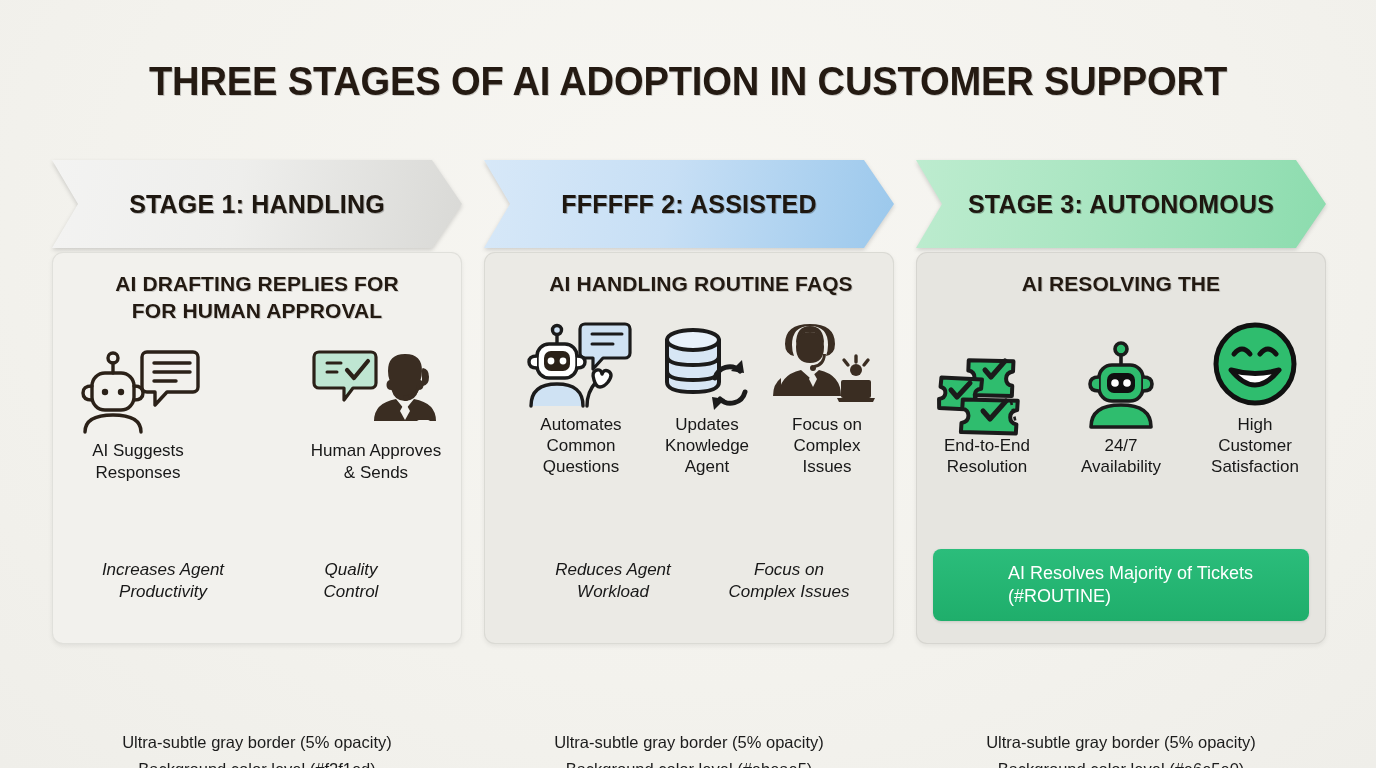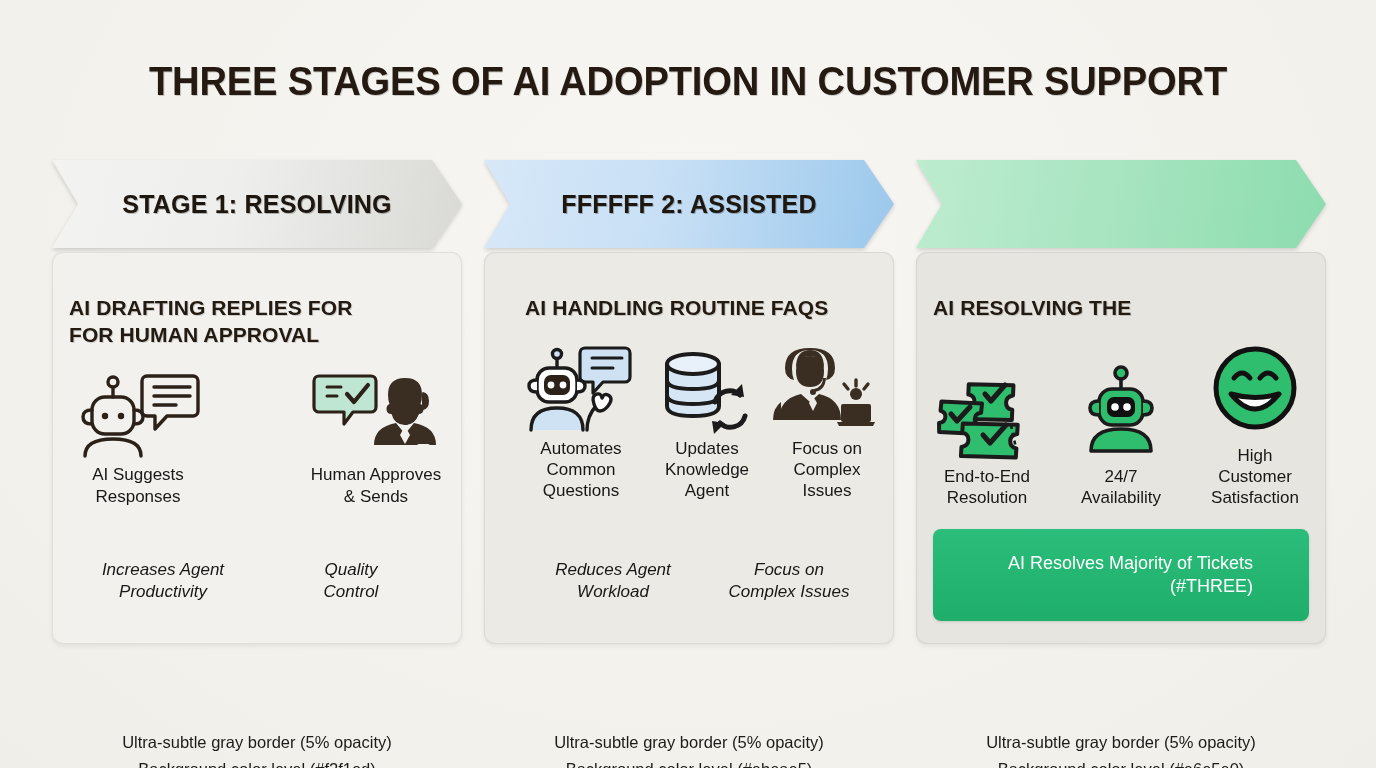--- a/index.html
+++ b/index.html
@@ -73,27 +73,26 @@
     border: 1px solid rgba(120,120,115,0.14);
     box-shadow: 0 2px 5px rgba(0,0,0,0.07);
     padding: 18px 16px 14px;
     display: flex; flex-direction: column;
   }
   .col1 .card { background: #f2f1ed; }
   .col2 .card { background: #ebeae5; padding-left: 40px; }
   .col3 .card { background: #e6e5e0; }
 
   .card-heading {
-    text-align: left;
+    text-align: center;
     font-size: 21px; font-weight: bold;
     line-height: 1.27;
     color: #231a12;
     text-shadow: 1px 1px 0 rgba(0,0,0,0.16);
     letter-spacing: 0.1px;
-    margin-top: 24px;
   }
 
   
   .icons-row {
     display: flex; justify-content: center; align-items: flex-end;
     margin-top: 22px;
   }
   .icon-cell {
     display: flex; flex-direction: column; align-items: center;
   }
@@ -103,43 +102,43 @@
     text-align: center;
     font-size: 17px; line-height: 1.26;
     color: #181818;
   }
 
   .col1 .icons-row { gap: 100px; }
   .col2 .icons-row { gap: 20px; }
   .col3 .icons-row { gap: 26px; }
   .col1 .icon-cell { width: 140px; }
   .col2 .icon-cell { width: 112px; }
-  .col3 .icon-cell { width: 112px; gap: 7px; }
+  .col3 .icon-cell { width: 112px; }
 
   
   .benefits {
     display: flex; justify-content: center;
     margin-top: auto; margin-bottom: 26px;
   }
   .benefit {
     flex: 1; text-align: center;
     font-size: 17px; line-height: 1.3;
     color: #181818;
     font-style: italic;
   }
   .col2 .benefits { }
 
   
   .callout {
     margin-top: auto; margin-bottom: 8px;
-    height: 92px; border-radius: 8px;
+    height: 72px; border-radius: 8px;
     background: #22b573;
     background: linear-gradient(180deg, #2bbd7b 0%, #1fae6b 100%);
     display: flex; align-items: center; justify-content: center;
-    text-align: right;
+    text-align: left;
     color: #ffffff; font-size: 18px; line-height: 1.3;
     box-shadow: 0 1px 3px rgba(0,0,0,0.13);
     padding-left: 19px;
   }
 
   
   .caption {
     position: absolute; bottom: -62px; left: 0; width: 100%;
     text-align: center;
     font-size: 16.5px; line-height: 1.6;
@@ -155,21 +154,21 @@
 <div class="page">
 
   <div class="title">THREE STAGES OF AI ADOPTION IN CUSTOMER SUPPORT</div>
 
   <div class="columns">
 
     <div class="column col1">
 
       <div class="banner">
         <div class="shape"></div>
-        <div class="banner-label">STAGE 1: RESOLVING</div>
+        <div class="banner-label">STAGE 1: HANDLING</div>
       </div>
 
       <div class="card">
         <div class="card-heading">
           <div>AI DRAFTING REPLIES FOR</div>
           <div>FOR HUMAN APPROVAL</div>
         </div>
 
         <div class="icons-row">
 
@@ -363,20 +362,21 @@
       <div class="caption">
         <span>Ultra-subtle gray border (5% opacity)</span>
         <span>Background color level (#ebeae5)</span>
       </div>
     </div>
 
     <div class="column col3">
 
       <div class="banner">
         <div class="shape"></div>
+        <div class="banner-label">STAGE 3: AUTONOMOUS</div>
       </div>
 
       <div class="card">
         <div class="card-heading">
           <div>AI RESOLVING THE</div>
         </div>
 
         <div class="icons-row">
 
           <div class="icon-cell">
@@ -441,21 +441,21 @@
               <div>Customer</div>
               <div>Satisfaction</div>
             </div>
           </div>
 
         </div>
 
         <div class="callout">
           <div>
             <div>AI Resolves Majority of Tickets</div>
-            <div>(#THREE)</div>
+            <div>(#ROUTINE)</div>
           </div>
         </div>
       </div>
 
       <div class="caption">
         <span>Ultra-subtle gray border (5% opacity)</span>
         <span>Background color level (#e6e5e0)</span>
       </div>
     </div>
 

